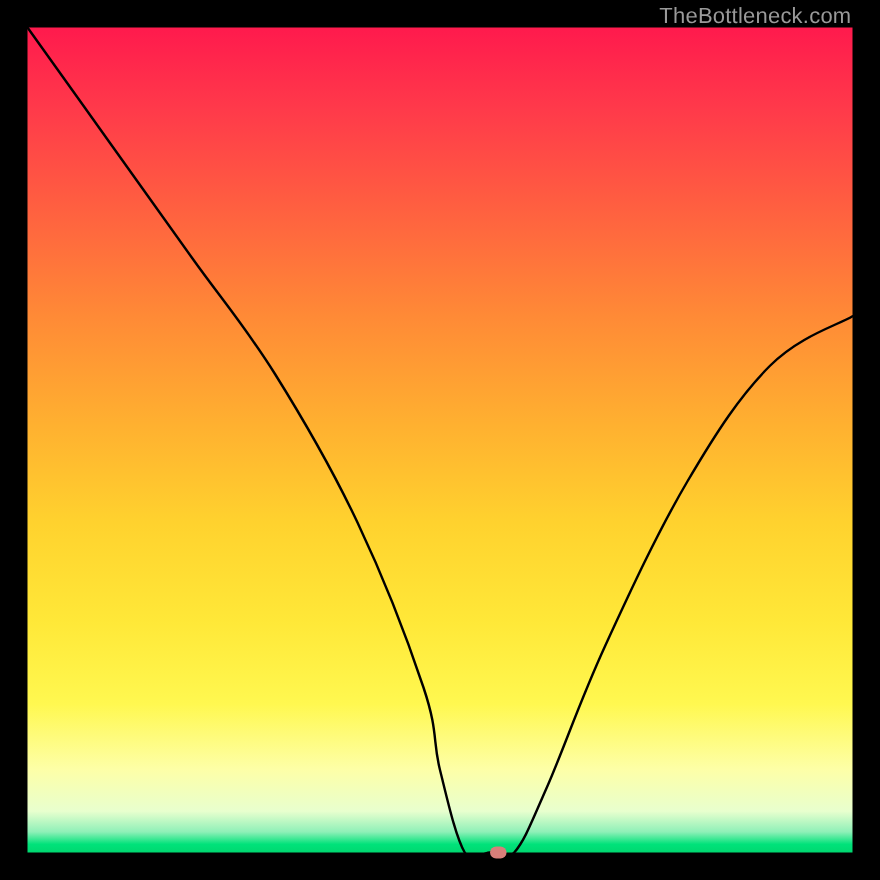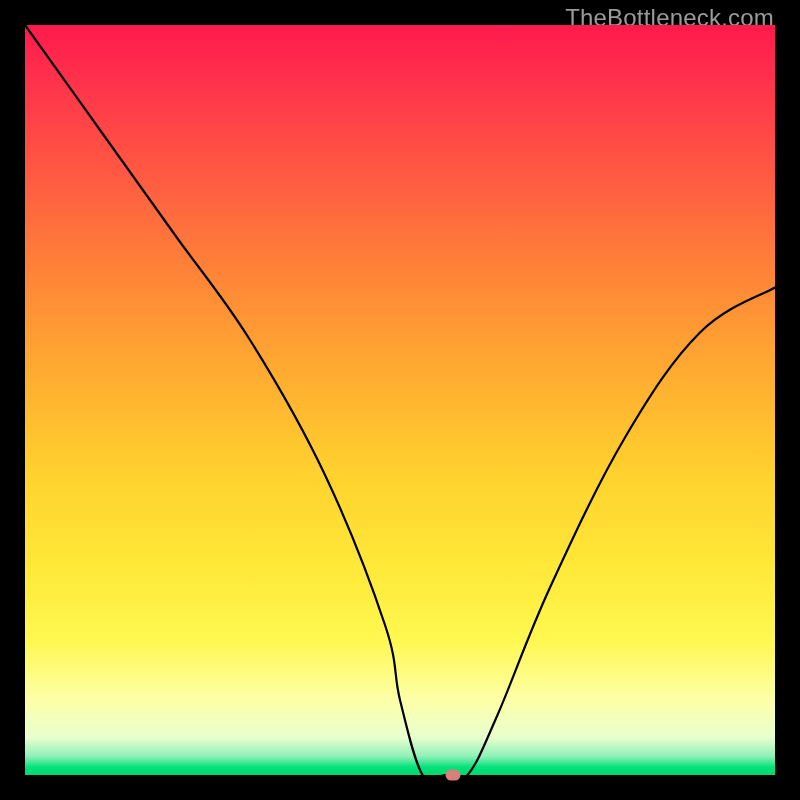--- a/index.html
+++ b/index.html
@@ -30,21 +30,21 @@
       #8ff0b8 97.5%,
       #00e27a 99%,
       #00d870 100%
     );
   }
   .attribution {
     position: absolute;
     top: 4px;
     right: 26px;
     color: #9a9a9a;
-    font-size: 24px;
+    font-size: 20px;
     font-weight: 500;
     letter-spacing: 0.2px;
   }
   svg.curve {
     position: absolute;
     left: 0;
     top: 0;
     width: 750px;
     height: 750px;
     overflow: visible;

